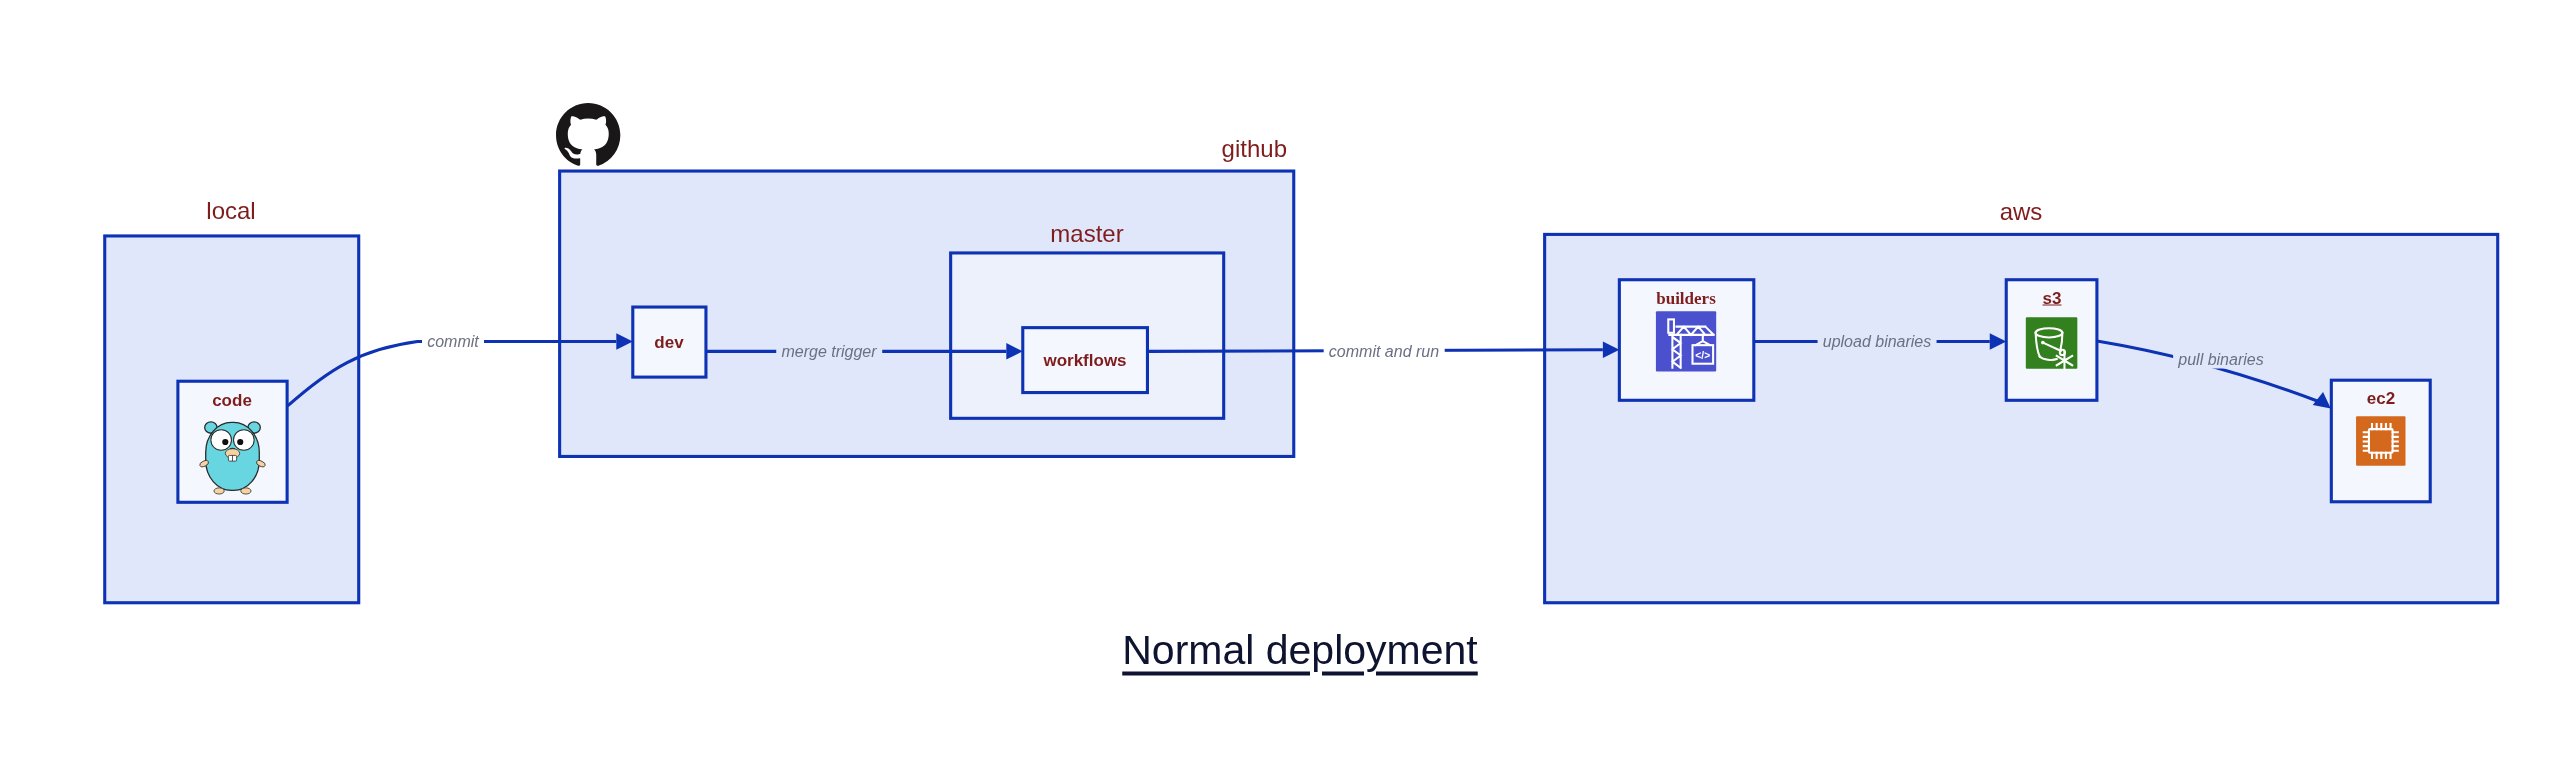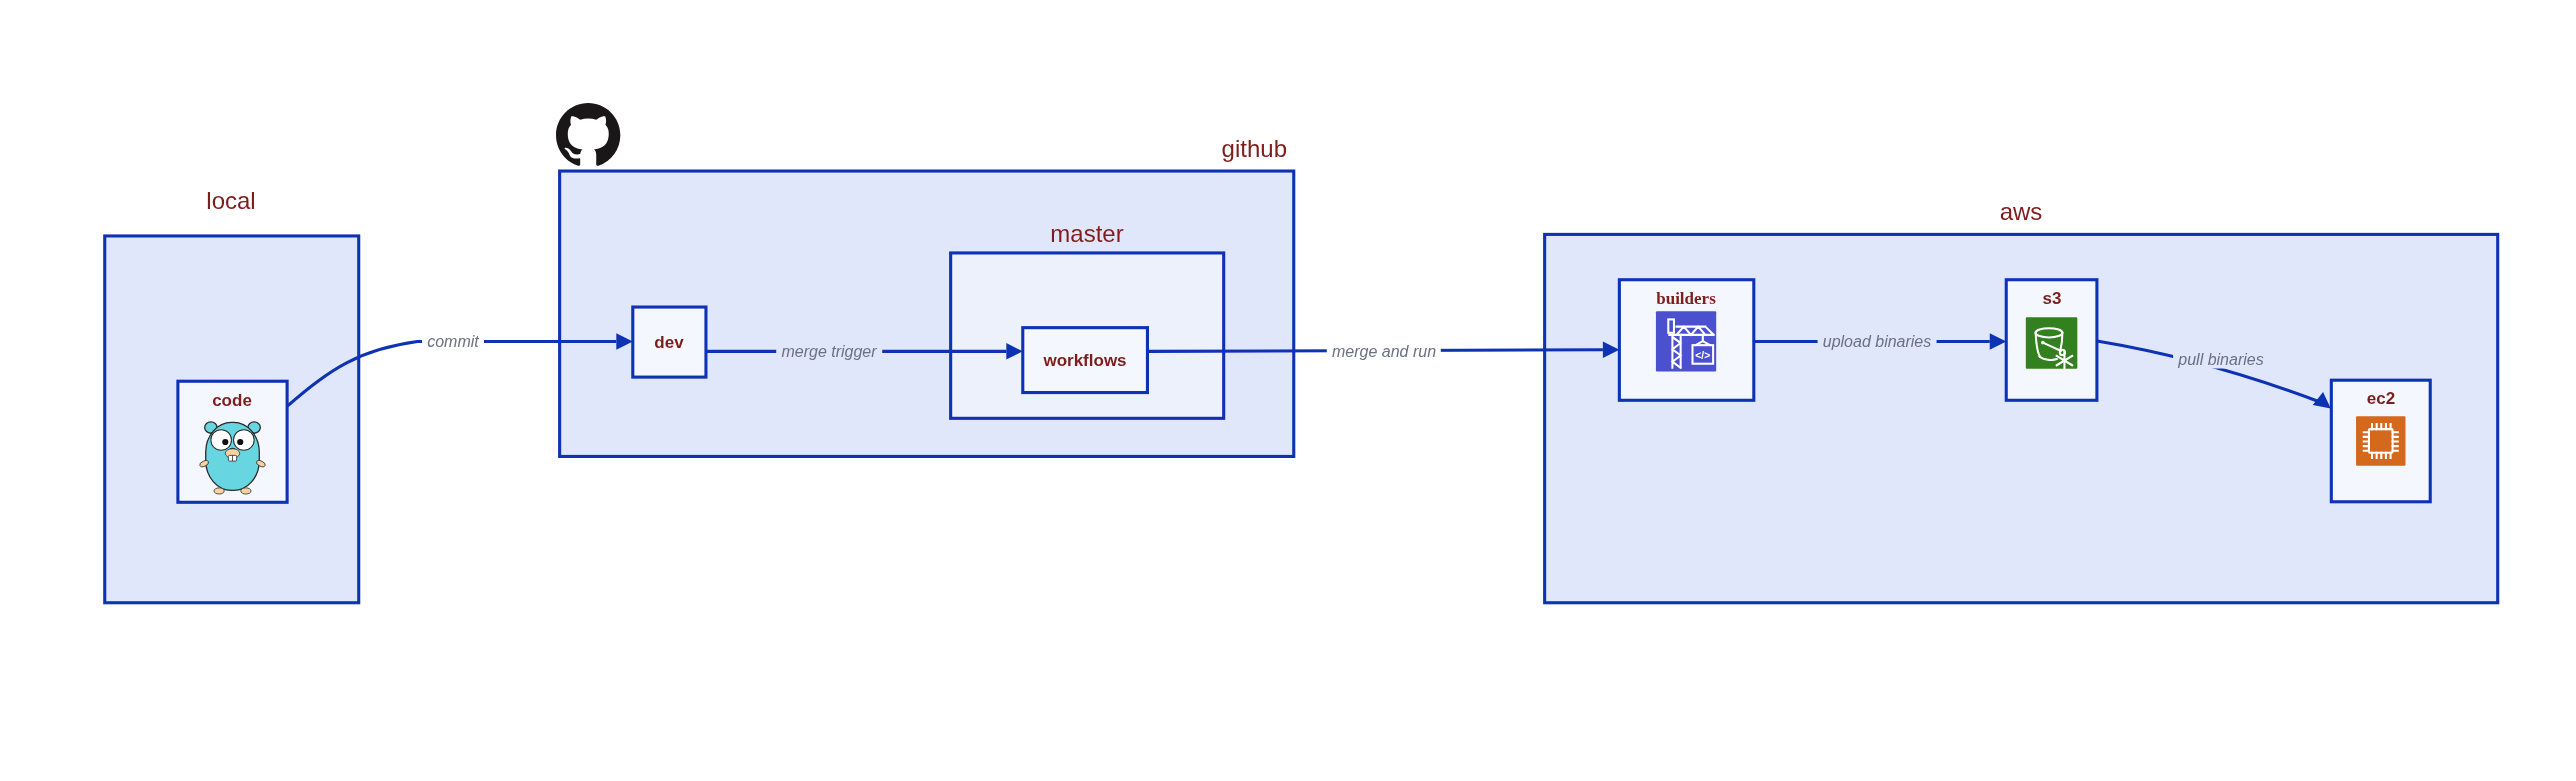--- a/index.html
+++ b/index.html
@@ -109,33 +109,34 @@
   <g>
     <rect x="4573" y="808" width="96" height="96" rx="2" fill="#D4681C"></rect>
     <rect x="4598" y="833" width="46" height="46" rx="2" class="white-art"></rect>
     <path d="M 4604 823 V 833 M 4613 823 V 833 M 4622 823 V 833 M 4631 823 V 833 M 4640 823 V 833" class="white-art" stroke-width="3.5"></path>
     <path d="M 4604 879 V 889 M 4613 879 V 889 M 4622 879 V 889 M 4631 879 V 889 M 4640 879 V 889" class="white-art" stroke-width="3.5"></path>
     <path d="M 4588 839 H 4598 M 4588 848 H 4598 M 4588 857 H 4598 M 4588 866 H 4598 M 4588 875 H 4598" class="white-art" stroke-width="3.5"></path>
     <path d="M 4644 839 H 4654 M 4644 848 H 4654 M 4644 857 H 4654 M 4644 866 H 4654 M 4644 875 H 4654" class="white-art" stroke-width="3.5"></path>
   </g>
 </svg>
 
-  <div class="lbl container-lbl" style="left:231px;top:201px;">local</div>
+  <div class="lbl container-lbl" style="left:231px;top:211px;">local</div>
   <div class="lbl container-lbl anchor-right" style="left:1287px;top:149px;">github</div>
   <div class="lbl container-lbl" style="left:1087px;top:234px;">master</div>
   <div class="lbl container-lbl" style="left:2021px;top:212px;text-align:right;">aws</div>
 
   <div class="lbl node-lbl" style="left:232px;top:400px;">code</div>
   <div class="lbl node-lbl" style="left:669px;top:342px;">dev</div>
   <div class="lbl node-lbl" style="left:1085px;top:360px;">workflows</div>
   <div class="lbl node-lbl" style="left:1686px;top:298px;font-family:Liberation Serif, serif;">builders</div>
-  <div class="lbl node-lbl" style="left:2052px;top:298px;">s3</div>
+  <div class="lbl node-lbl" style="left:2052px;top:298px;text-decoration:underline;">s3</div>
   <div class="lbl node-lbl" style="left:2381px;top:398px;">ec2</div>
 
   <div class="lbl edge-lbl bg-white" style="left:453px;top:341px;">commit</div>
   <div class="lbl edge-lbl bg-fill" style="left:829px;top:351px;">merge trigger</div>
-  <div class="lbl edge-lbl bg-white" style="left:1384px;top:351px;">merge and run</div>
+  <div class="lbl edge-lbl bg-white" style="left:1384px;top:351px;">commit and run</div>
   <div class="lbl edge-lbl bg-fill" style="left:1877px;top:341px;">upload binaries</div>
   <div class="lbl edge-lbl bg-fill" style="left:2221px;top:359px;">pull binaries</div>
 
+  <div class="lbl title-lbl" style="left:1300px;top:650px;">Normal deployment</div>
 
 </div>
 
 
 </body></html>

